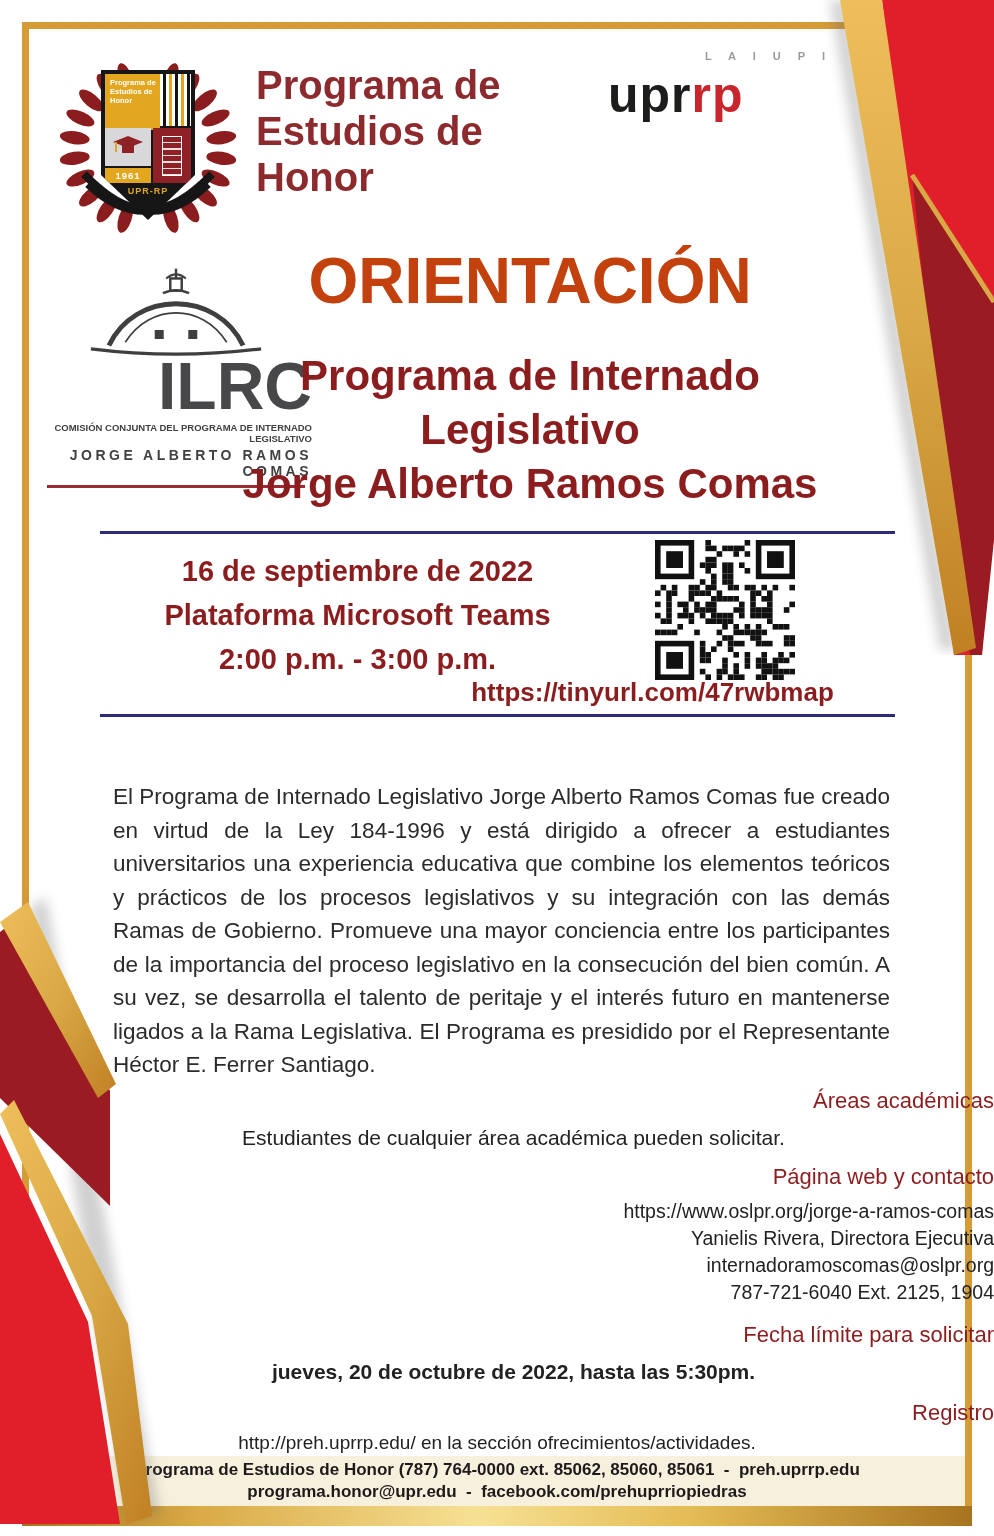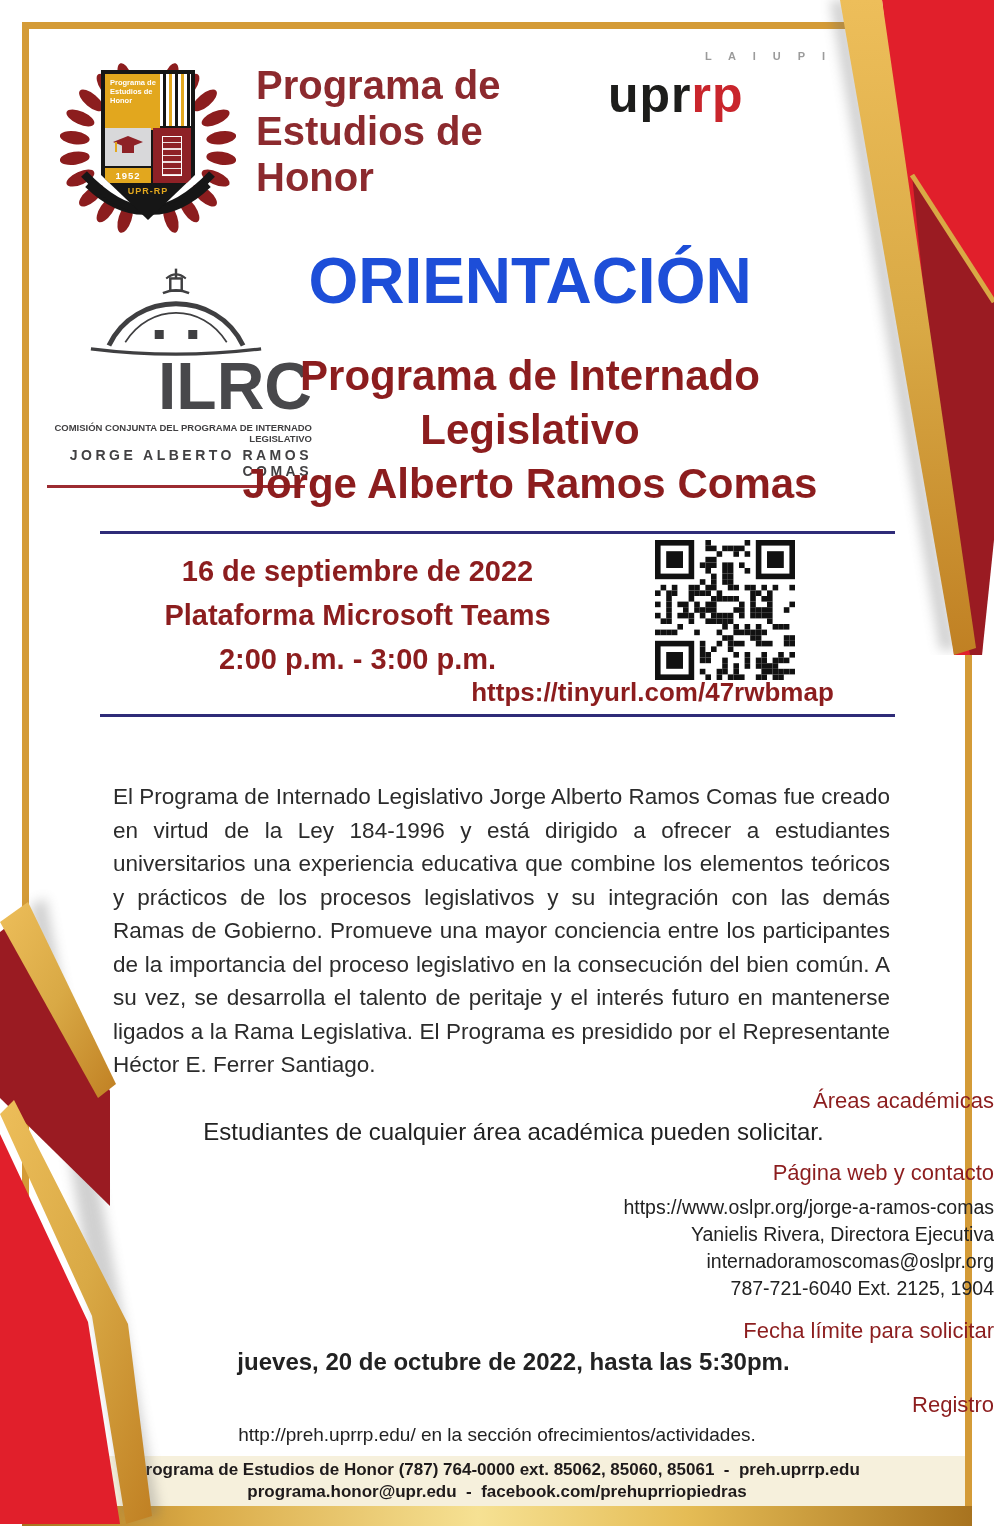--- a/index.html
+++ b/index.html
@@ -48,38 +48,38 @@
   .uprlogo .rp{color:#C9252C;}
   
   .ilrc{position:absolute;left:40px;top:264px;width:272px;text-align:right;z-index:3;}
   .dome{width:180px;height:96px;margin:0 auto;display:block;}
   .ilrc-acronym{font-size:66px;font-weight:800;color:#48484B;line-height:.92;margin-top:-4px;}
   .ilrc-cap1{font-size:9.5px;font-weight:bold;color:#414042;margin-top:5px;}
   .ilrc-cap2{font-size:14px;font-weight:bold;color:#414042;letter-spacing:3.5px;margin-top:3px;}
   .ilrc-rule{height:3px;background:#9C2B31;width:258px;margin:6px auto 0;}
   
   .main-title{position:absolute;left:250px;top:244px;width:560px;text-align:center;z-index:3;
-              font-size:64px;font-weight:800;color:#1d4ed8;}
+              font-size:64px;font-weight:800;color:#c2410c;}
   .subtitle{position:absolute;left:225px;top:349px;width:610px;text-align:center;z-index:3;
             color:var(--maroon,#8C1D1E);font-weight:bold;font-size:42px;line-height:54px;}
   
   .sep{position:absolute;left:100px;width:795px;height:3px;background:var(--navy,#2E2B78);z-index:3;}
   .sep1{top:531px;} .sep2{top:714px;}
   .event{position:absolute;left:115px;top:549px;width:485px;text-align:center;z-index:3;
          color:var(--maroon,#8C1D1E);font-weight:bold;font-size:29px;line-height:44px;}
   .qr{position:absolute;left:655px;top:540px;width:140px;height:140px;z-index:3;}
   .qr-url{position:absolute;left:415px;top:677px;width:475px;text-align:center;z-index:3;
           font-size:26px;font-weight:bold;color:var(--maroon,#8C1D1E);}
   
   .body-text{position:absolute;left:113px;top:780px;width:777px;z-index:3;
              font-size:22.5px;font-weight:normal;color:#2B2B2B;text-align:justify;line-height:33.5px;}
   
   .sections{position:absolute;left:0;top:1088px;width:100%;text-align:center;color:#222;z-index:3;}
   .sec-h{color:var(--maroon,#8C1D1E);font-weight:normal;font-size:22px;text-align:right;}
-  .sec-line{font-size:24px;margin-top:4px;padding-left:33px;}
+  .sec-line{font-size:21px;margin-top:12px;padding-left:33px;}
   .contact-lines div{font-size:19.5px;line-height:27px;text-align:right;}
   .mt14{margin-top:14px;padding-left:22px;} .mt16{margin-top:16px;}
   .bold-line{font-weight:bold;}
   .sec-line-sm{font-size:19px;margin-top:6px;}
   
   .footer-band{position:absolute;left:29px;right:29px;top:1456px;height:50px;z-index:2;
       background:var(--cream,#F6F0DC);display:flex;flex-direction:column;justify-content:center;
       gap:2px;text-align:center;font-weight:bold;font-size:17px;color:#1E1A1B;white-space:pre-wrap;}
 </style>
 </head>
@@ -151,21 +151,21 @@
 Estudios de
 Honor</div>
       <div class="cell sq-stripes"></div>
       <div class="cell sq-cap">
         <div class="cap-glyph">
             <div class="cap-top"></div>
             <div class="cap-base"></div>
             <div class="cap-tassel"></div>
           </div>
       </div>
-      <div class="cell sq-1961">1952</div>
+      <div class="cell sq-1961">1961</div>
       <div class="cell sq-tower">
           <div class="tower-glyph"></div>
         </div>
       <div class="cell uprrp-band">UPR-RP</div>
     </div>
   </div>
 
   <div class="org-title">
     <div>Programa de</div>
     <div>Estudios de</div>

